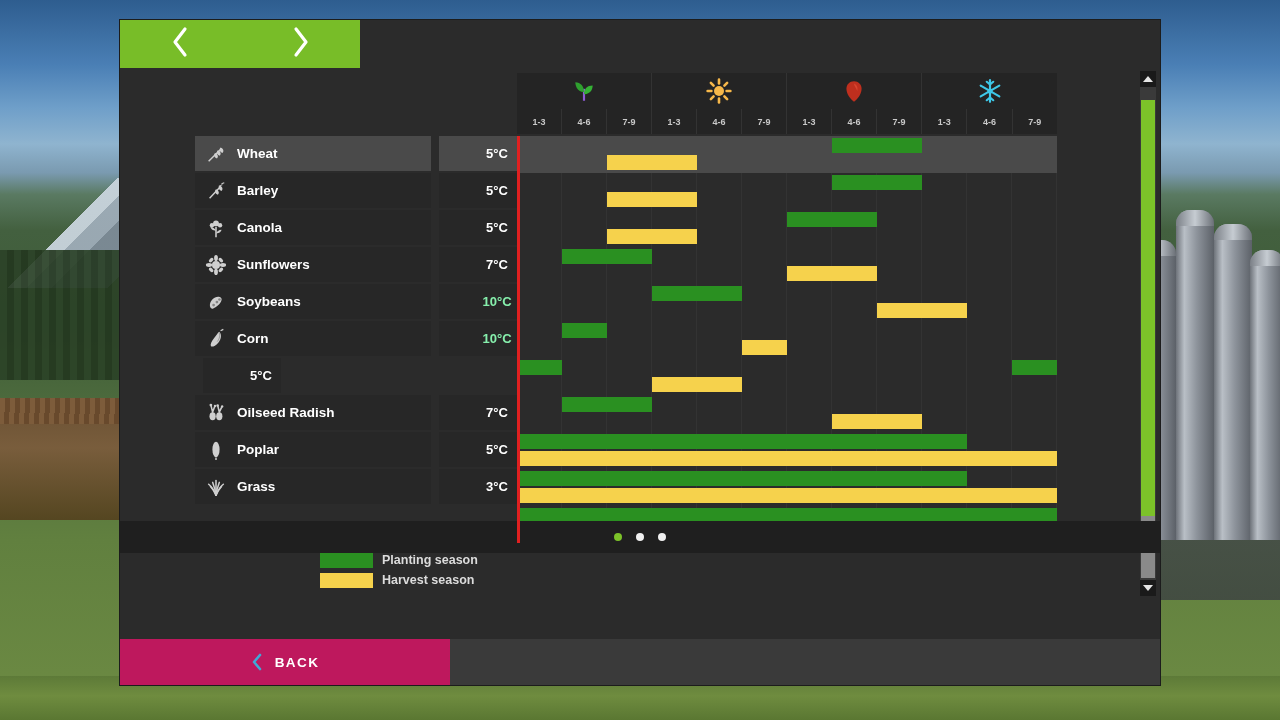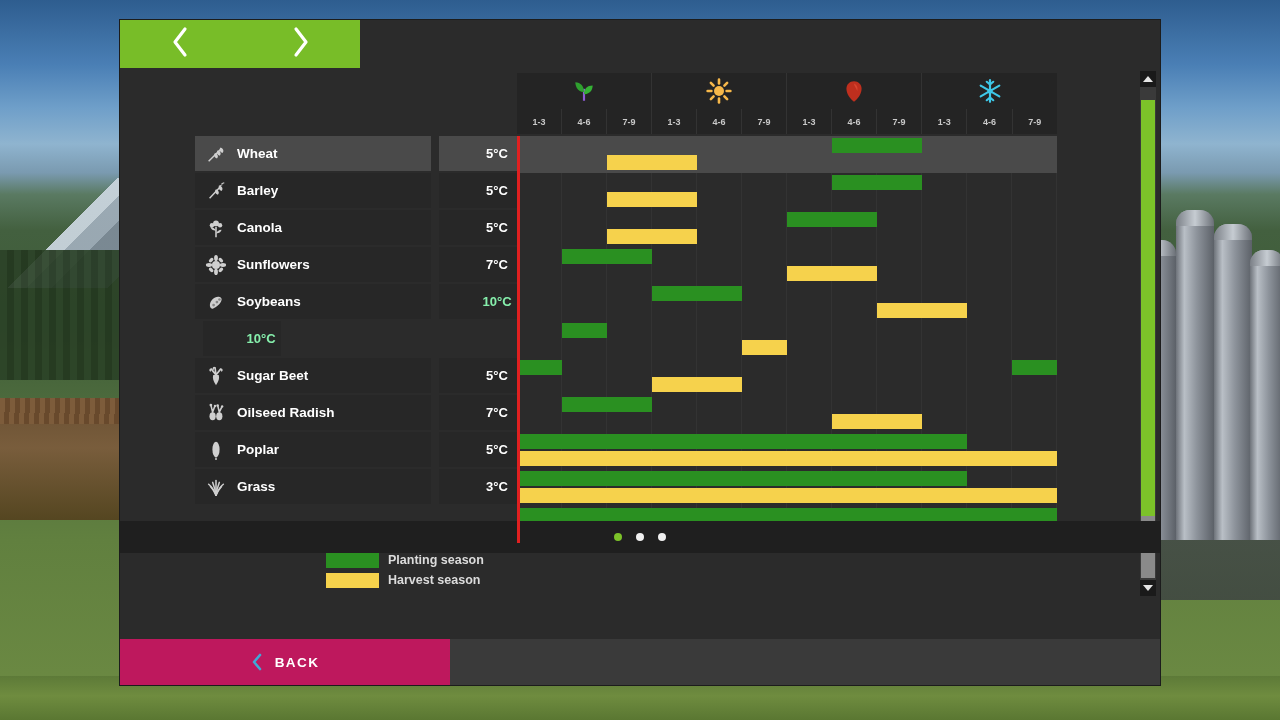--- a/index.html
+++ b/index.html
@@ -141,21 +141,21 @@
   .chart-row.selected { background: #4a4a4a; }
   .bar { position: absolute; height: 15px; }
   .bar.plant { background: #2a9021; top: 2px; }
   .bar.harvest { background: #f6d24c; top: 19px; }
   #today-line {
     position: absolute; left: 0; top: 0; width: 3px; height: 407px;
     background: #e02020; z-index: 5;
   }
 
   
-  #legend { position: absolute; left: 206px; top: 482px; }
+  #legend { position: absolute; left: 200px; top: 482px; }
   .legend-row { display: flex; align-items: center; gap: 9px; height: 20px; }
   .legend-swatch { width: 53px; height: 15px; }
   .legend-label { color: #dcdcdc; font-size: 12.5px; font-weight: bold; }
 
   
   #scrollbar {
     position: absolute; right: 4px; top: 3px; width: 16px; height: 525px;
     background: #3a3a3a;
   }
   .sb-btn {
@@ -379,33 +379,33 @@
                 <circle cx="13" cy="12" r="1.5" fill="#2b2b2b" opacity=".45"></circle>
                 <circle cx="15.8" cy="9.2" r="1.4" fill="#2b2b2b" opacity=".45"></circle>
               </svg></span>
             <span class="crop-label">Soybeans</span>
           </div>
           <div class="crop-temp-cell">
             <span class="crop-temp cold">10°C</span>
           </div>
         </div>
         <div class="crop-row">
+          <div class="crop-name-cell">
+            <span class="crop-icon"><svg viewBox="0 0 24 24" width="22" height="22">
+                <path d="M15.5 4 C18.5 6.5 18 12 14.5 16 C11.5 19.5 8 21 6.5 20 C5.5 18 7 14.5 10 11 C13 7.4 14 4.6 15.5 4Z" fill="#cfcfcf"></path>
+                <path d="M15.2 5 C16.8 7.6 16 11.6 13.4 14.8" stroke="#2b2b2b" stroke-width=".9" opacity=".4" fill="none"></path>
+                <path d="M17 3 L20 1.5" stroke="#cfcfcf" stroke-width="1.4"></path>
+              </svg></span>
+            <span class="crop-label">Corn</span>
+          </div>
           <div class="crop-temp-cell">
             <span class="crop-temp cold">10°C</span>
           </div>
         </div>
         <div class="crop-row">
-          <div class="crop-name-cell">
-            <span class="crop-icon"><svg viewBox="0 0 24 24" width="22" height="22">
-                <path d="M12 22 C9 18 8 14 9 11 L15 11 C16 14 15 18 12 22Z" fill="#cfcfcf"></path>
-                <path d="M12 11 L11 3 M12 11 L7 4.5 M12 11 L17 4.5" stroke="#cfcfcf" stroke-width="1.8" stroke-linecap="round"></path>
-                <path d="M11 3 C9.4 2 8.4 3.6 9.4 5 M7 4.5 C5.2 4.2 4.8 6 6.4 6.8 M17 4.5 C18.8 4.2 19.2 6 17.6 6.8" fill="#cfcfcf" stroke="#cfcfcf" stroke-width="1.4"></path>
-              </svg></span>
-            <span class="crop-label">Sugar Beet</span>
-          </div>
           <div class="crop-temp-cell">
             <span class="crop-temp">5°C</span>
           </div>
         </div>
         <div class="crop-row">
           <div class="crop-name-cell">
             <span class="crop-icon"><svg viewBox="0 0 24 24" width="22" height="22">
                 <ellipse cx="8.3" cy="15.5" rx="3.4" ry="4.4" fill="#cfcfcf"></ellipse>
                 <ellipse cx="15.6" cy="15.5" rx="3.4" ry="4.4" fill="#cfcfcf"></ellipse>
                 <path d="M8.3 11 L6.6 4 M8.3 11 L10.6 5 M15.6 11 L14 4.4 M15.6 11 L18.4 5.4" stroke="#cfcfcf" stroke-width="1.7" stroke-linecap="round"></path>

